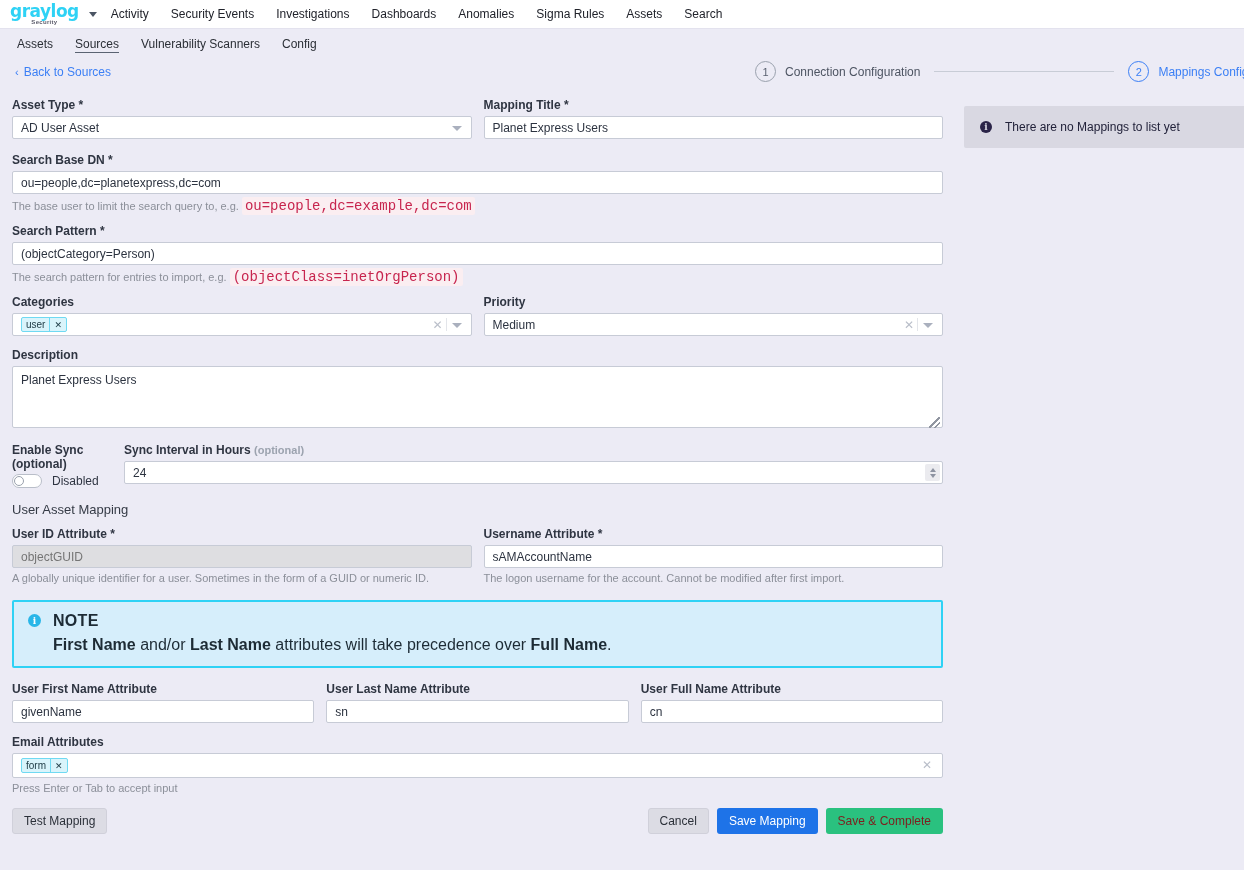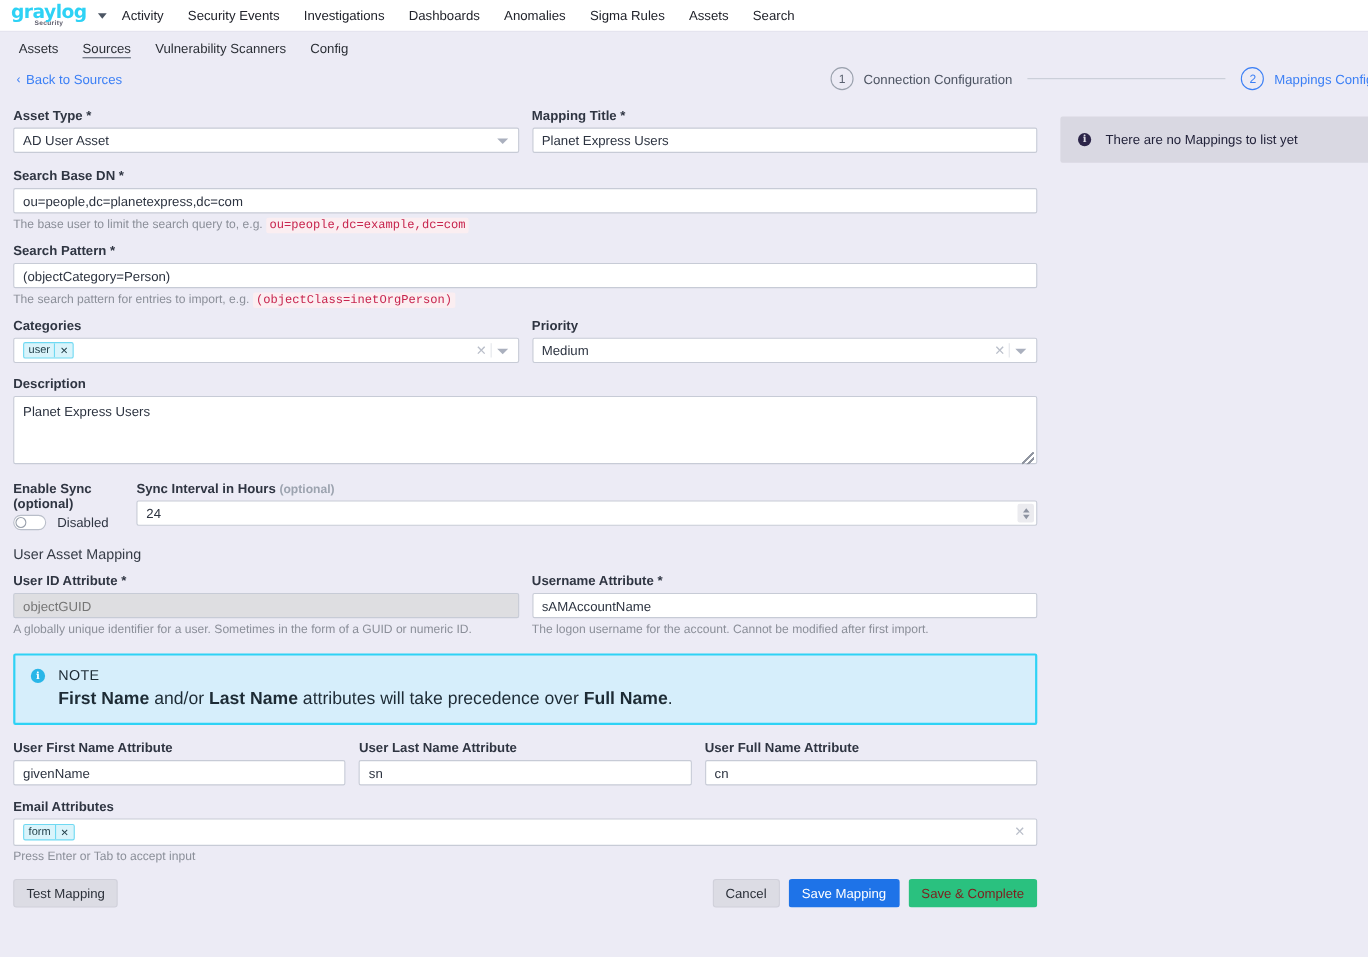--- a/index.html
+++ b/index.html
@@ -165,21 +165,21 @@
     color: #9a9aa3;
     border-color: #c7cbd6;
   }
   .help {
     font-size: 11px;
     color: #8b8f99;
     margin-top: 4px;
   }
   .code {
     font-family: "Liberation Mono", monospace;
-    font-size: 11px;
+    font-size: 14px;
     color: #c7254e;
     background: #fbeef1;
     padding: 1px 3px;
     border-radius: 2px;
   }
   .row2 { display:flex; gap: 12px; }
   .col { flex: 1 1 0; min-width: 0; }
   .mb14 { margin-bottom: 14px; }
 
   
@@ -312,21 +312,21 @@
     margin: 16px 0 14px 0;
   }
   .note-dot {
     width: 13px; height: 13px; border-radius: 50%;
     background: #29b6e8; color: #fff;
     font-size: 9px; font-weight:700;
     display:flex;align-items:center;justify-content:center;
     margin-top: 2px; flex:0 0 auto;
     font-family: "DejaVu Serif", serif;
   }
-  .note-title { font-size: 13px; font-weight: 400; color: #1d2b35; letter-spacing:.3px; }
+  .note-title { font-size: 16px; font-weight: 700; color: #1d2b35; letter-spacing:.3px; }
   .note-body { font-size: 16px; color: #1d2b35; margin-top: 6px; }
   .note-body b { font-weight: 700; }
 
   
   .btnrow {
     display:flex; align-items:center;
     margin-top: 14px;
   }
   .btn {
     font-size: 12px;

